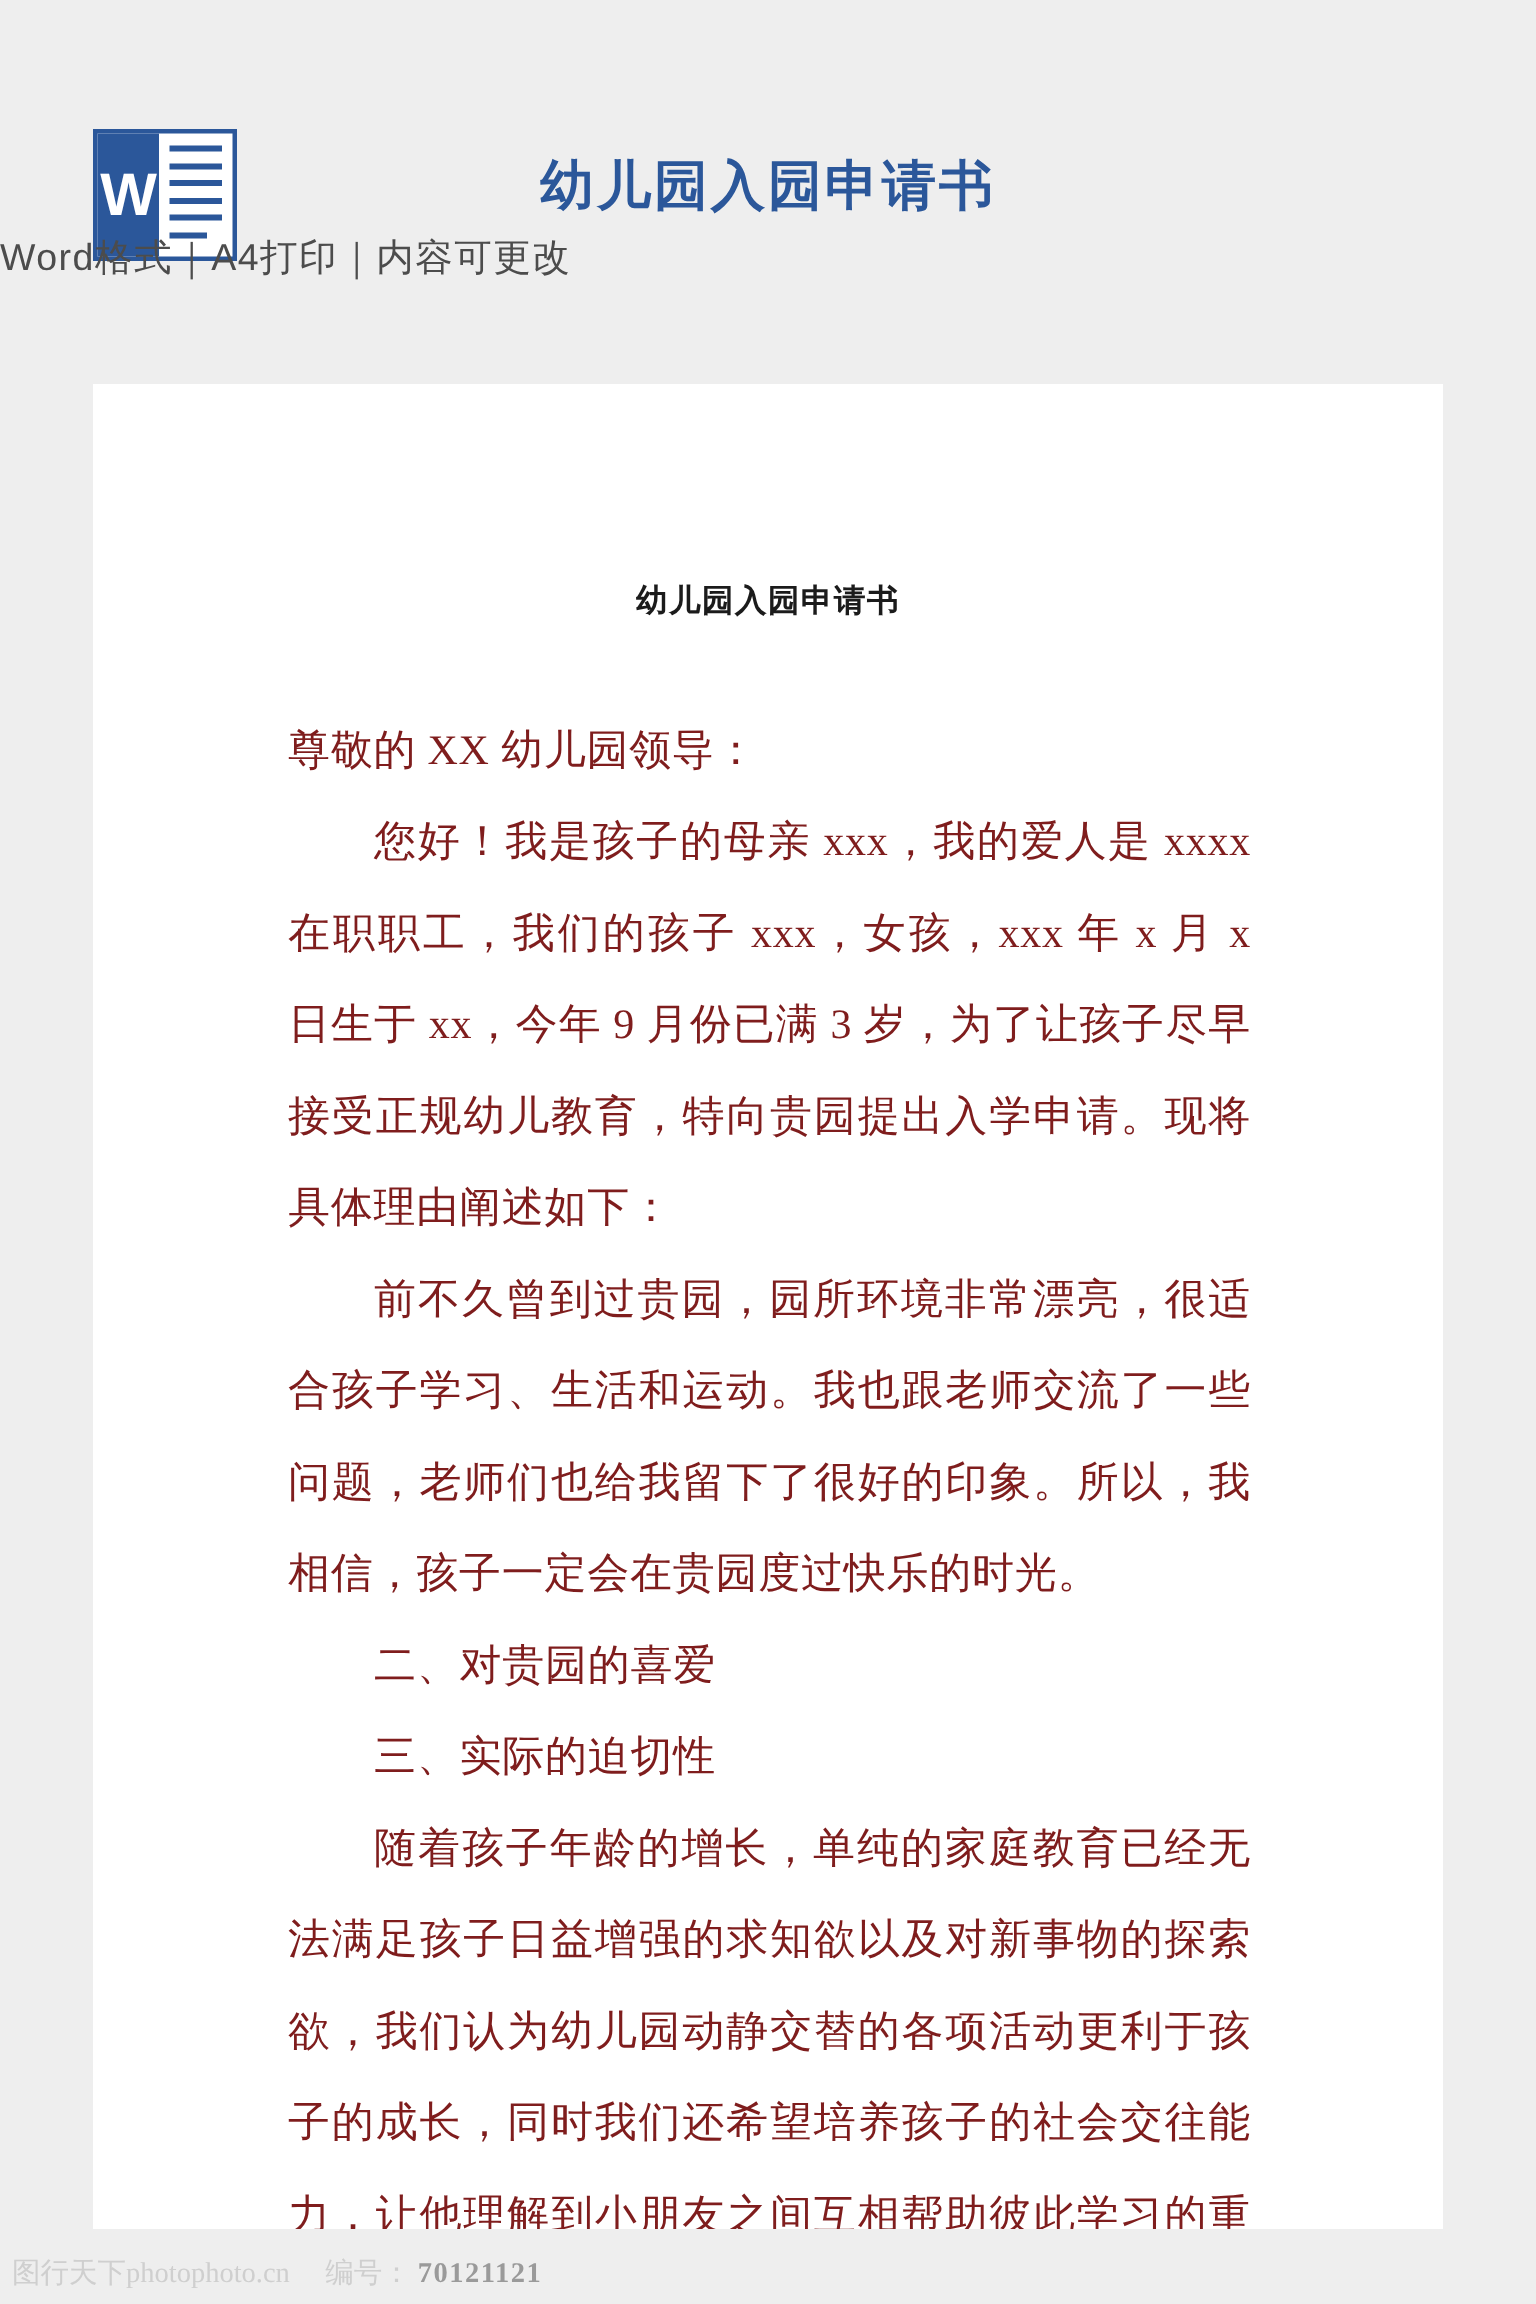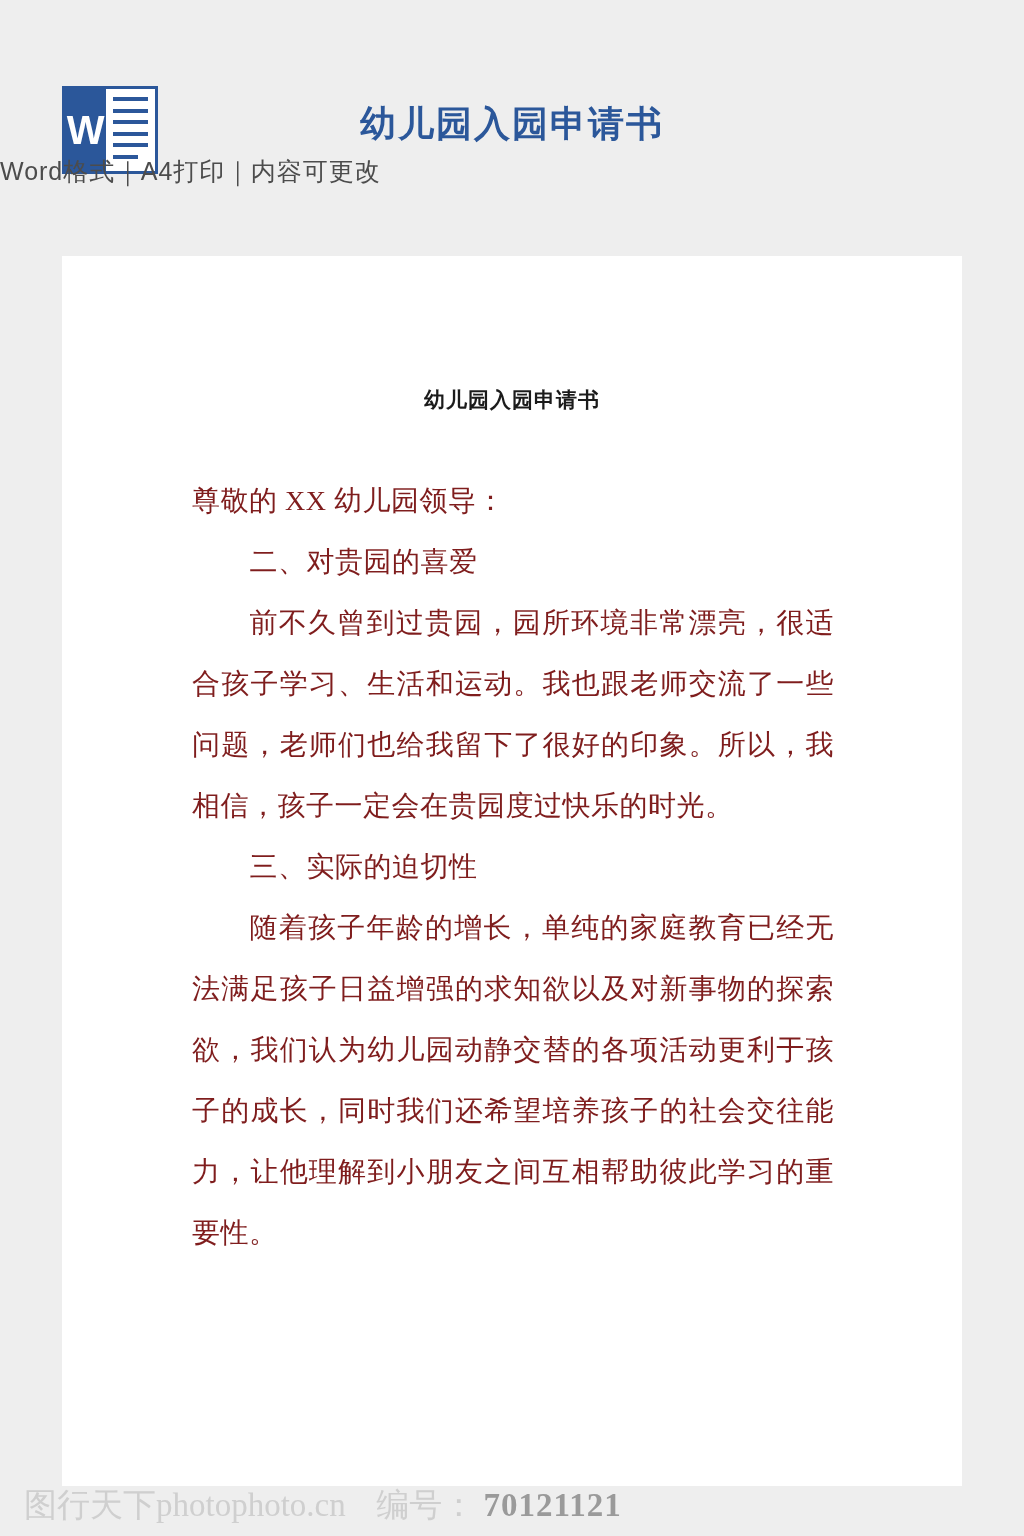--- a/index.html
+++ b/index.html
@@ -122,23 +122,23 @@
   .footer-strip {
     position: absolute;
     left: 0;
     bottom: 0;
     width: 1024px;
     height: 50px;
     background: #eeeeee;
   }
   .footer-text {
     position: absolute;
-    left: 24px;
+    left: 8px;
     bottom: 8px;
-    font-size: 33px;
+    font-size: 19px;
     color: #cfcfcf;
     font-family: "Liberation Serif", serif;
     white-space: nowrap;
   }
   .footer-text .num {
     color: #9a9a9a;
     font-weight: bold;
     letter-spacing: 1px;
   }
   .footer-sep { display: inline-block; width: 14px; }
@@ -162,22 +162,23 @@
 
   <div class="banner-title">幼儿园入园申请书</div>
   <div class="banner-sub">Word格式｜A4打印｜内容可更改</div>
 </div>
 
 <div class="page-sheet">
   <div class="doc-title">幼儿园入园申请书</div>
 
   <div class="doc-body">
     <p>尊敬的 XX 幼儿园领导：</p>
+    <p class="indent">您好！我是孩子的母亲 xxx，我的爱人是 xxxx 在职职工，我们的孩子 xxx，女孩，xxx 年 x 月 x 日生于 xx，今年 9 月份已满 3 岁，为了让孩子尽早接受正规幼儿教育，特向贵园提出入学申请。现将具体理由阐述如下：</p>
+    <p class="indent">前不久曾到过贵园，园所环境非常漂亮，很适合孩子学习、生活和运动。我也跟老师交流了一些问题，老师们也给我留下了很好的印象。所以，我相信，孩子一定会在贵园度过快乐的时光。</p>
     <p class="indent">二、对贵园的喜爱</p>
-    <p class="indent">前不久曾到过贵园，园所环境非常漂亮，很适合孩子学习、生活和运动。我也跟老师交流了一些问题，老师们也给我留下了很好的印象。所以，我相信，孩子一定会在贵园度过快乐的时光。</p>
     <p class="indent">三、实际的迫切性</p>
     <p class="indent">随着孩子年龄的增长，单纯的家庭教育已经无法满足孩子日益增强的求知欲以及对新事物的探索欲，我们认为幼儿园动静交替的各项活动更利于孩子的成长，同时我们还希望培养孩子的社会交往能力，让他理解到小朋友之间互相帮助彼此学习的重要性。</p>
   </div>
 </div>
 
 <div class="footer-strip">
   <div class="footer-text">
     <span>图行天下photophoto.cn</span>
     <span class="footer-sep"></span>
     <span>编号：</span>

